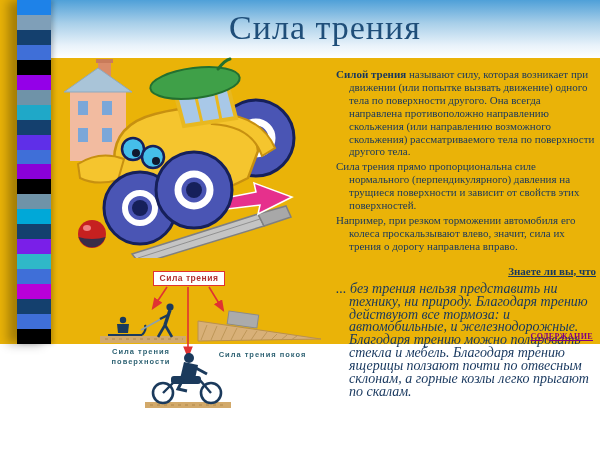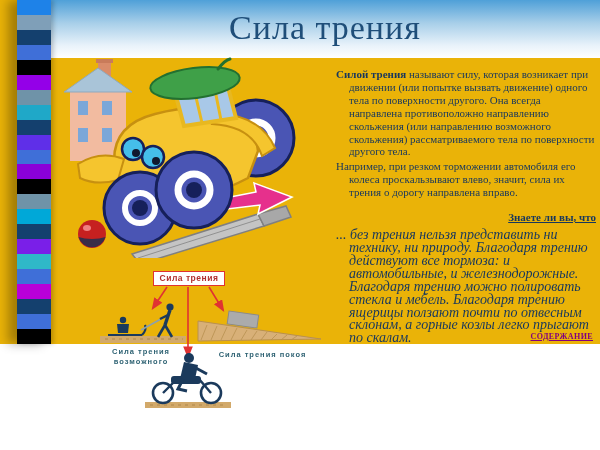--- a/index.html
+++ b/index.html
@@ -204,26 +204,27 @@
         <rect x="76" y="108" width="30" height="8" rx="3" fill="#1B3A5C"></rect>
         <circle cx="94" cy="90" r="5" fill="#1B3A5C"></circle>
         <path d="M89,94 L85,111 L100,111 L103,97 z" fill="#1B3A5C"></path>
         <line x1="99" y1="99" x2="112" y2="106" stroke="#1B3A5C" stroke-width="3"></line>
         <path d="M88,111 L83,121 L92,123" fill="none" stroke="#1B3A5C" stroke-width="3"></path>
       </g>
     </svg>
     <div class="dgm-box">
       <span>Сила трения</span>
     </div>
-    <div class="dgm-label lbl-sliding">Сила трения возможного</div>
+    <div class="dgm-label lbl-sliding">Сила трения поверхности</div>
     <div class="dgm-label lbl-static">Сила трения покоя</div>
   </div>
 
   <div class="content">
     <p class="para"><b>Силой трения</b><span> называют силу, которая возникает при движении (или попытке вызвать движение) одного тела по поверхности другого. Она всегда направлена противоположно направлению скольжения (или направлению возможного скольжения) рассматриваемого тела по поверхности другого тела.</span></p>
+    <p class="para"><span>Сила трения прямо пропорциональна силе нормального (перпендикулярного) давления на трущиеся поверхности и зависит от свойств этих поверхностей.</span></p>
     <p class="para"><span>Например, при резком торможении автомобиля его колеса проскальзывают влево, значит, сила их трения о дорогу направлена вправо.</span></p>
     <p class="know-heading">Знаете ли вы, что</p>
     <p class="know-text">... без трения нельзя представить ни технику, ни природу. Благодаря трению действуют все тормоза: и автомобильные, и железнодорожные. Благодаря трению можно полировать стекла и мебель. Благодаря трению ящерицы ползают почти по отвесным склонам, а горные козлы легко прыгают по скалам.</p>
   </div>
 
   <a class="toc-link">СОДЕРЖАНИЕ</a>
 
 </div>
 
 </body></html>

